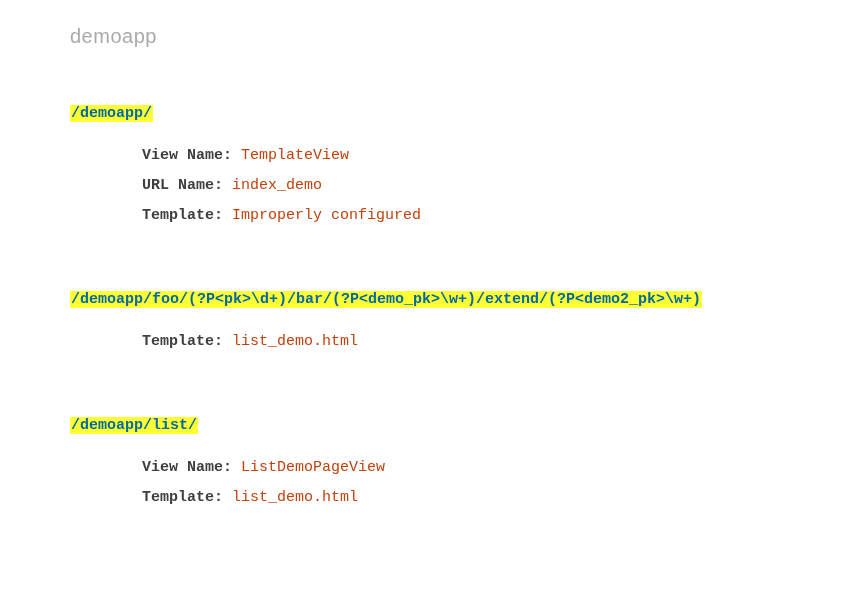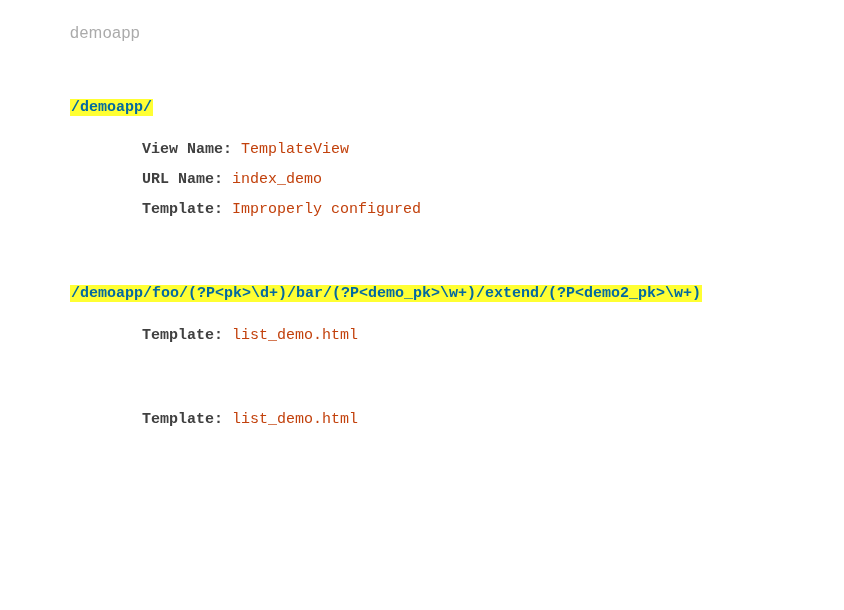--- a/index.html
+++ b/index.html
@@ -12,21 +12,21 @@
     font-size: 15px;
     line-height: 1.6;
     color: #333333;
     padding: 20px 0 40px 70px;
     width: 844px;
     box-sizing: border-box;
   }
   .page-title {
     font-family: "Helvetica Neue", Arial, sans-serif;
     font-weight: 400;
-    font-size: 16px;
+    font-size: 20px;
     color: #aaaaaa;
     margin: 0 0 50px 0;
     letter-spacing: 0.5px;
   }
   .route-block {
     margin-bottom: 60px;
   }
   .route-path {
     display: inline;
     background: #ffff33;
@@ -80,19 +80,24 @@
   <span class="route-path">/demoapp/foo/(?P&lt;pk&gt;\d+)/bar/(?P&lt;demo_pk&gt;\w+)/extend/(?P&lt;demo2_pk&gt;\w+)</span>
   <div class="details">
     <div class="detail-row">
       <span class="detail-label">Template:</span>
       <span class="detail-value">list_demo.html</span>
     </div>
   </div>
 </div>
 
 <div class="route-block">
+  <span class="route-path">/demoapp/list/</span>
   <div class="details">
+    <div class="detail-row">
+      <span class="detail-label">View Name:</span>
+      <span class="detail-value">ListDemoPageView</span>
+    </div>
     <div class="detail-row">
       <span class="detail-label">Template:</span>
       <span class="detail-value">list_demo.html</span>
     </div>
   </div>
 </div>
 
 </body></html>

